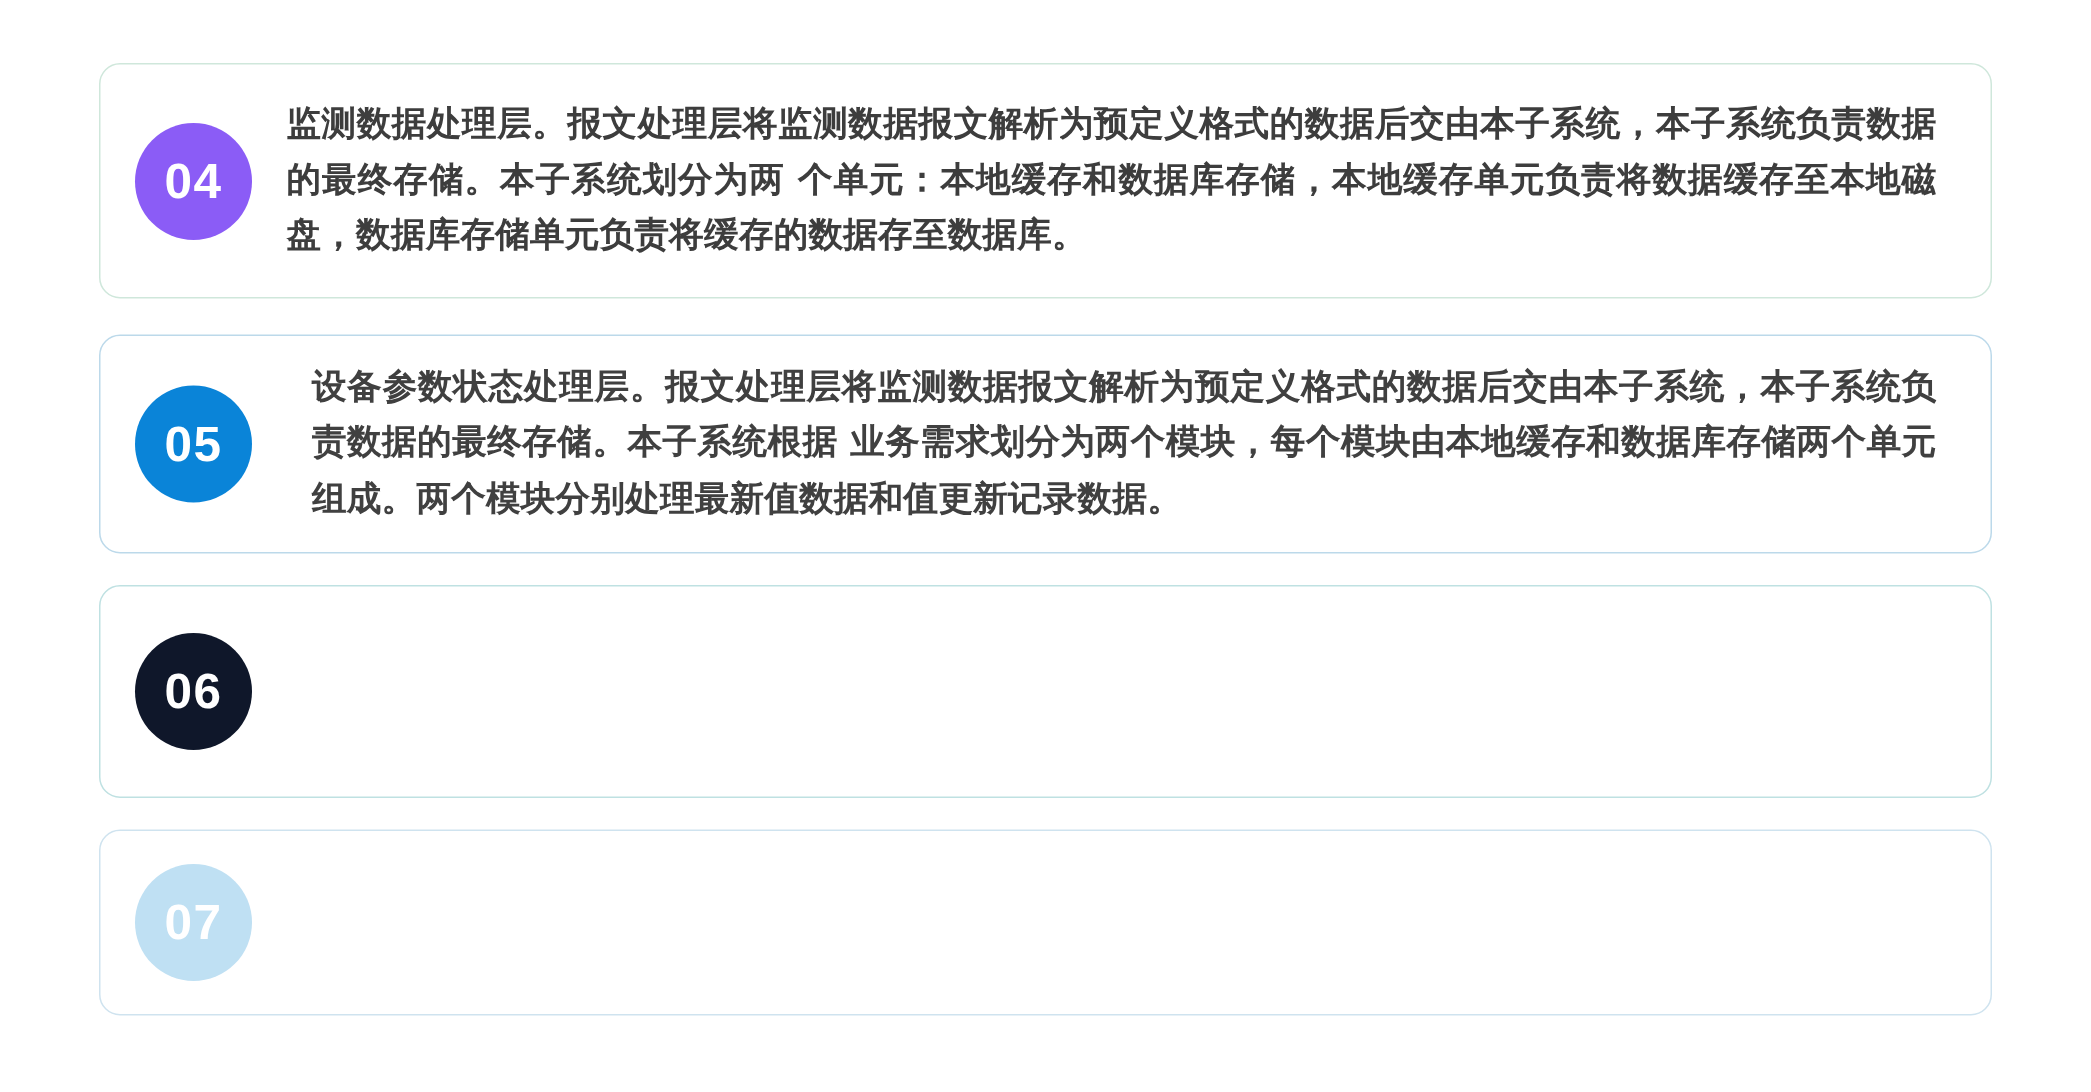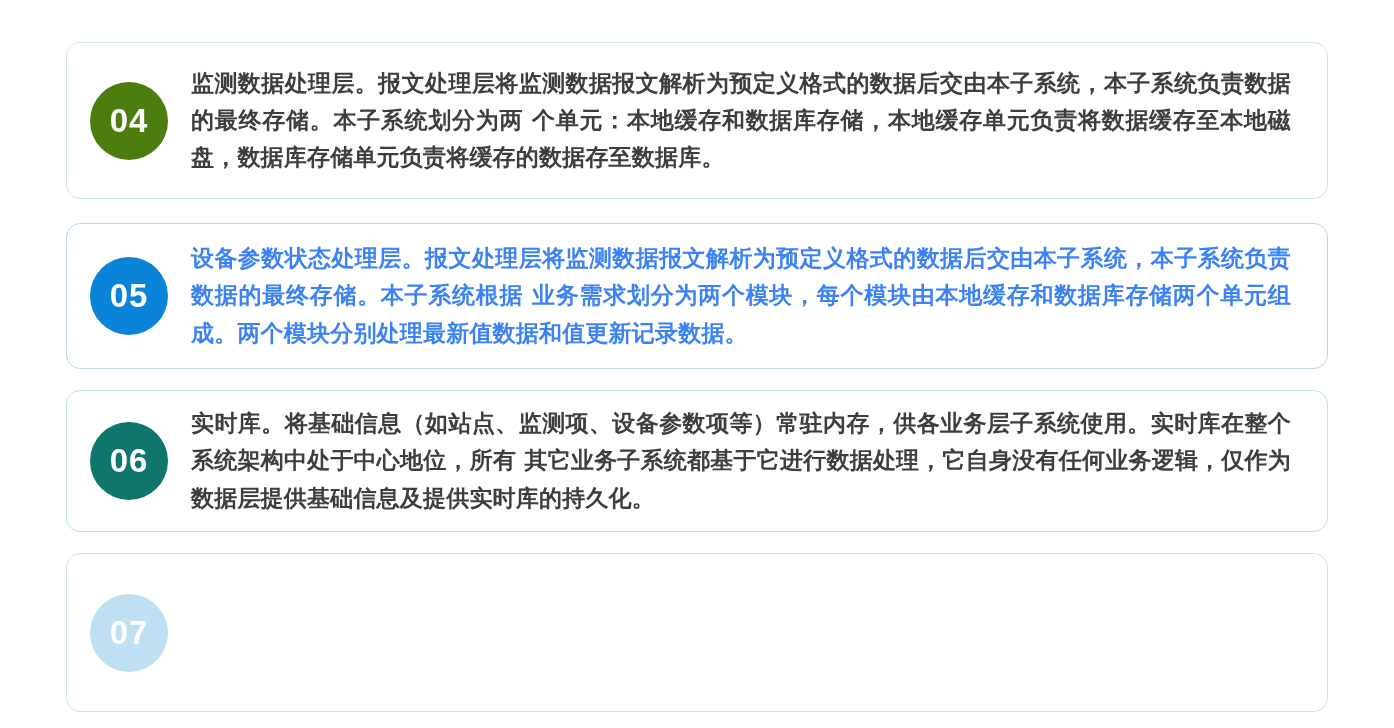--- a/index.html
+++ b/index.html
@@ -25,21 +25,21 @@
     box-sizing: border-box;
     border-radius: 14px;
     border: 1px solid #cfe3df;
     background: #ffffff;
     display: flex;
     align-items: center;
   }
   .card-0 { top: 42px;  height: 157px; border-color: #cfe7db; }
   .card-1 { top: 223px; height: 146px; border-color: #bcd9ea; }
   .card-2 { top: 390px; height: 142px; border-color: #bfe1e2; }
-  .card-3 { top: 553px; height: 159px; border-color: #cfe3ef; }
+  .card-3 { top: 553px; height: 124px; border-color: #cfe3ef; }
 
   .badge-wrap {
     width: 124px;
     min-width: 124px;
     display: flex;
     align-items: center;
     justify-content: center;
   }
   .badge {
     width: 78px;
@@ -47,37 +47,37 @@
     border-radius: 50%;
     display: flex;
     align-items: center;
     justify-content: center;
     color: #ffffff;
     font-size: 33px;
     font-weight: bold;
     letter-spacing: 1px;
     font-family: "Liberation Sans", sans-serif;
   }
-  .badge-0 { background: #4d7c0f; }
+  .badge-0 { background: #8b5cf6; }
   .badge-1 { background: #0a84d8; text-align: center; }
-  .badge-2 { background: #0f766e; }
+  .badge-2 { background: #0f172a; }
   .badge-3 { background: #bfe0f3; }
 
   .card-text {
     flex: 1;
     padding-right: 36px;
     font-size: 23px;
     line-height: 1.62;
     color: #3d3d3d;
     letter-spacing: 0.2px;
     font-family: "DejaVu Sans", sans-serif;
     text-align: justify;
     font-weight: bold;
   }
-  .card-1 .card-text { color: #3b82f6; }
+  .card-1 .card-text { color: #404040; margin-left: 17px; }
 </style>
 </head>
 <body>
 
 <div class="board">
 
   <div class="card card-0">
     <div class="badge-wrap">
       <div class="badge badge-0">04</div>
     </div>
@@ -88,21 +88,20 @@
     <div class="badge-wrap">
       <div class="badge badge-1">05</div>
     </div>
     <div class="card-text">设备参数状态处理层。报文处理层将监测数据报文解析为预定义格式的数据后交由本子系统，本子系统负责数据的最终存储。本子系统根据 业务需求划分为两个模块，每个模块由本地缓存和数据库存储两个单元组成。两个模块分别处理最新值数据和值更新记录数据。</div>
   </div>
 
   <div class="card card-2">
     <div class="badge-wrap">
       <div class="badge badge-2">06</div>
     </div>
-    <div class="card-text">实时库。将基础信息（如站点、监测项、设备参数项等）常驻内存，供各业务层子系统使用。实时库在整个系统架构中处于中心地位，所有 其它业务子系统都基于它进行数据处理，它自身没有任何业务逻辑，仅作为数据层提供基础信息及提供实时库的持久化。</div>
   </div>
 
   <div class="card card-3">
     <div class="badge-wrap">
       <div class="badge badge-3">07</div>
     </div>
   </div>
 
 </div>
 

